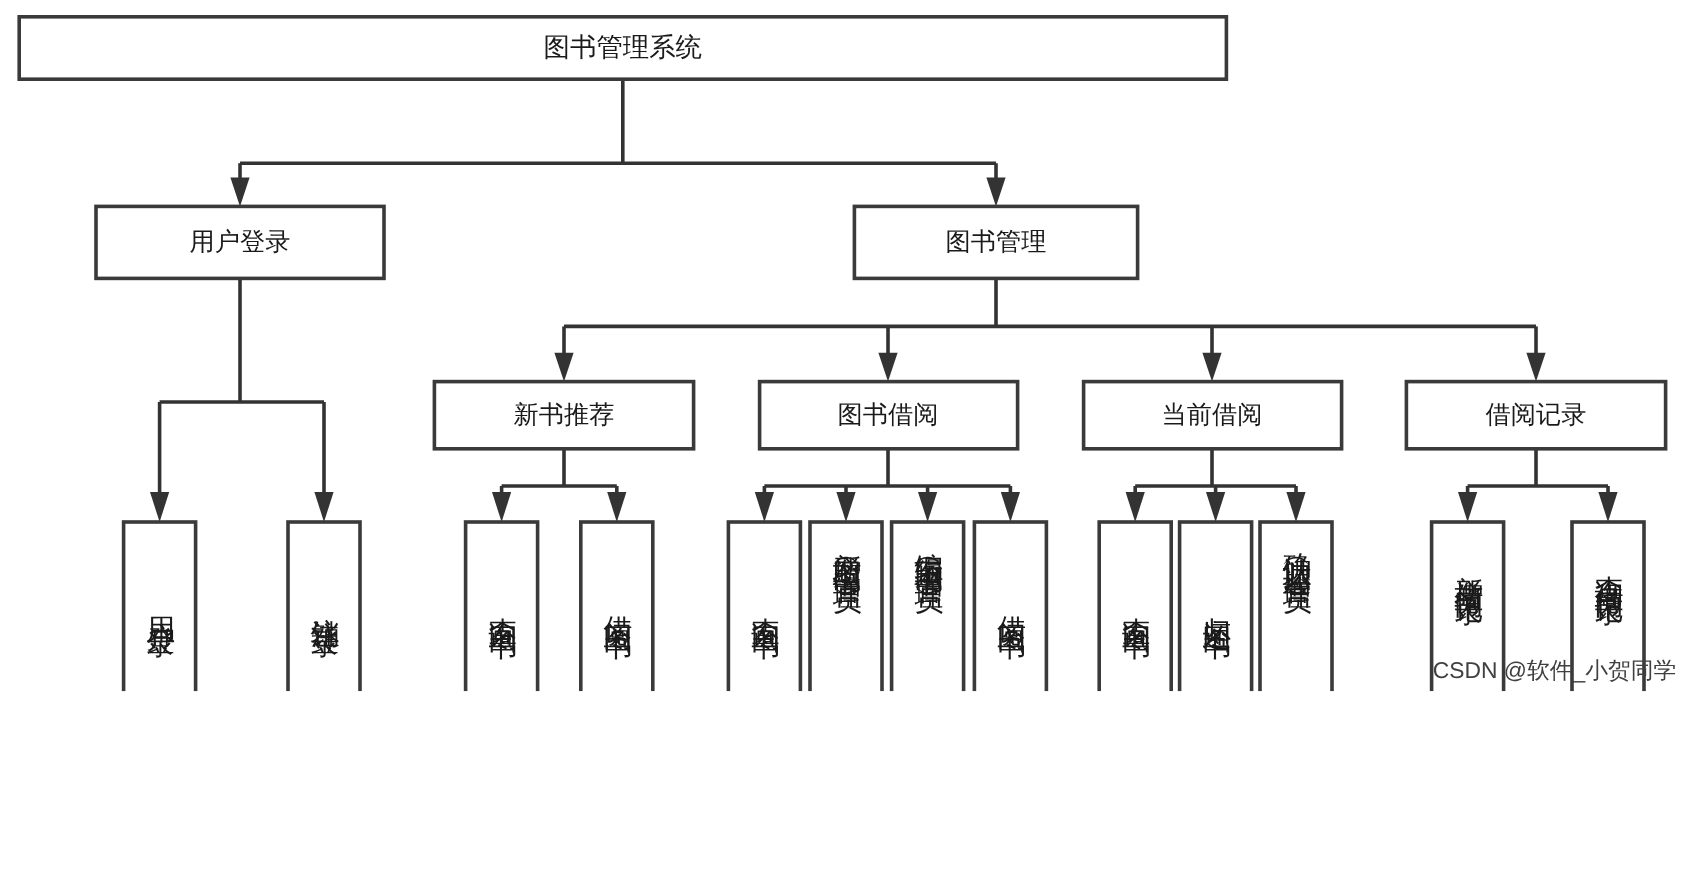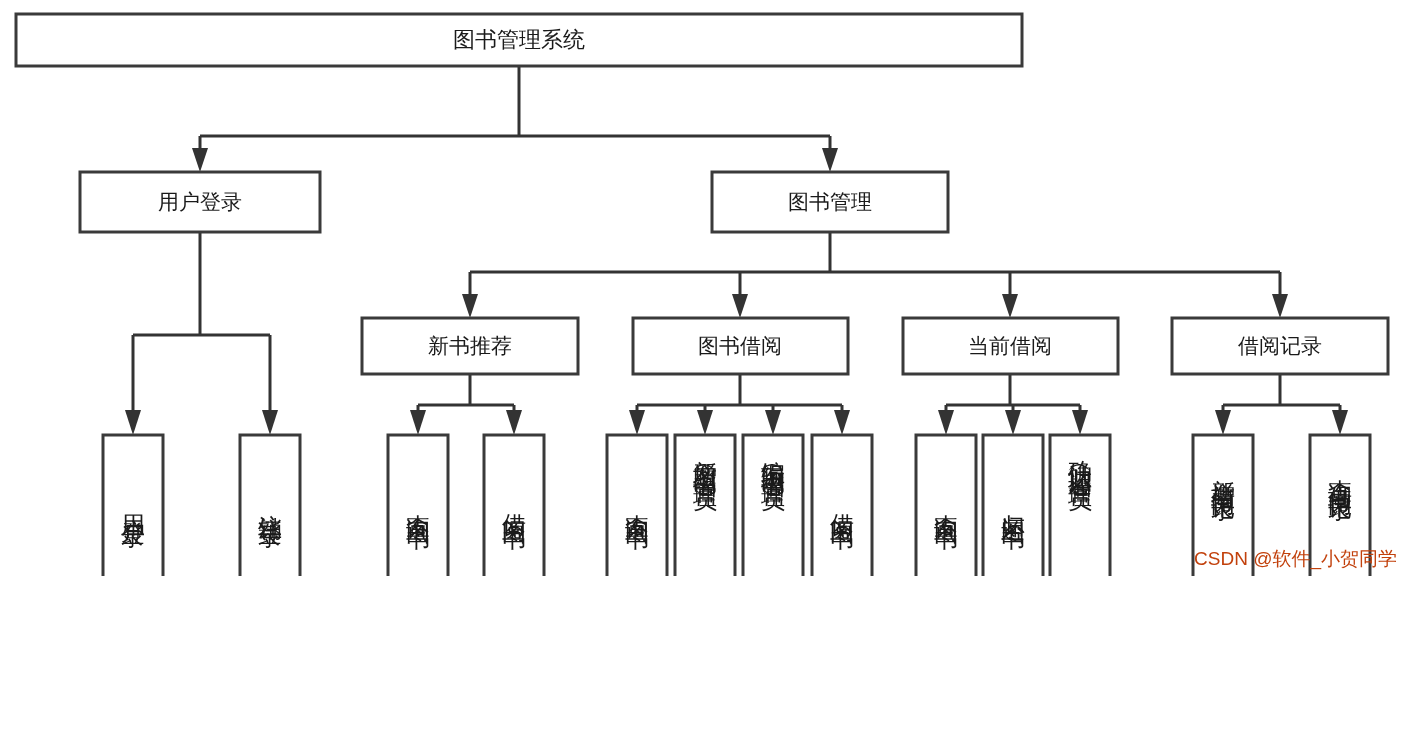--- a/index.html
+++ b/index.html
@@ -6,21 +6,21 @@
   body{font-family:"Liberation Sans","DejaVu Sans",sans-serif;}
   #stage{position:relative;width:1405px;height:576px;background:#fff;overflow:hidden;}
   svg#diagram{position:absolute;left:0;top:0;width:1405px;height:747px;}
   .box{fill:#ffffff;stroke:#3a3a3a;stroke-width:3;}
   .conn{stroke:#333333;stroke-width:3;fill:none;}
   .arrowhead{fill:#333333;}
   .label-h{font-family:"Liberation Sans","DejaVu Sans",sans-serif;font-size:21px;fill:#1a1a1a;text-anchor:middle;dominant-baseline:middle;}
   .label-title{font-family:"Liberation Sans","DejaVu Sans",sans-serif;font-size:22px;fill:#1a1a1a;text-anchor:middle;dominant-baseline:middle;}
   .vbox-wrap{position:absolute;display:flex;align-items:flex-start;justify-content:center;box-sizing:border-box;pointer-events:auto;}
   .vtext{writing-mode:vertical-rl;text-orientation:upright;font-family:"Liberation Sans","DejaVu Sans",sans-serif;font-size:24px;color:#1a1a1a;line-height:1.0;letter-spacing:4px;white-space:nowrap;}
-  .watermark{position:absolute;right:8px;bottom:4px;font-family:"Liberation Sans","DejaVu Sans",sans-serif;font-size:19px;color:#c2410c;white-space:nowrap;}
+  .watermark{position:absolute;right:8px;bottom:4px;font-family:"Liberation Sans","DejaVu Sans",sans-serif;font-size:19px;color:#404040;white-space:nowrap;}
 </style>
 </head>
 <body>
 
 <div id="stage">
 
   <svg id="diagram" viewBox="0 0 1405 747">
 
     <g>
 

